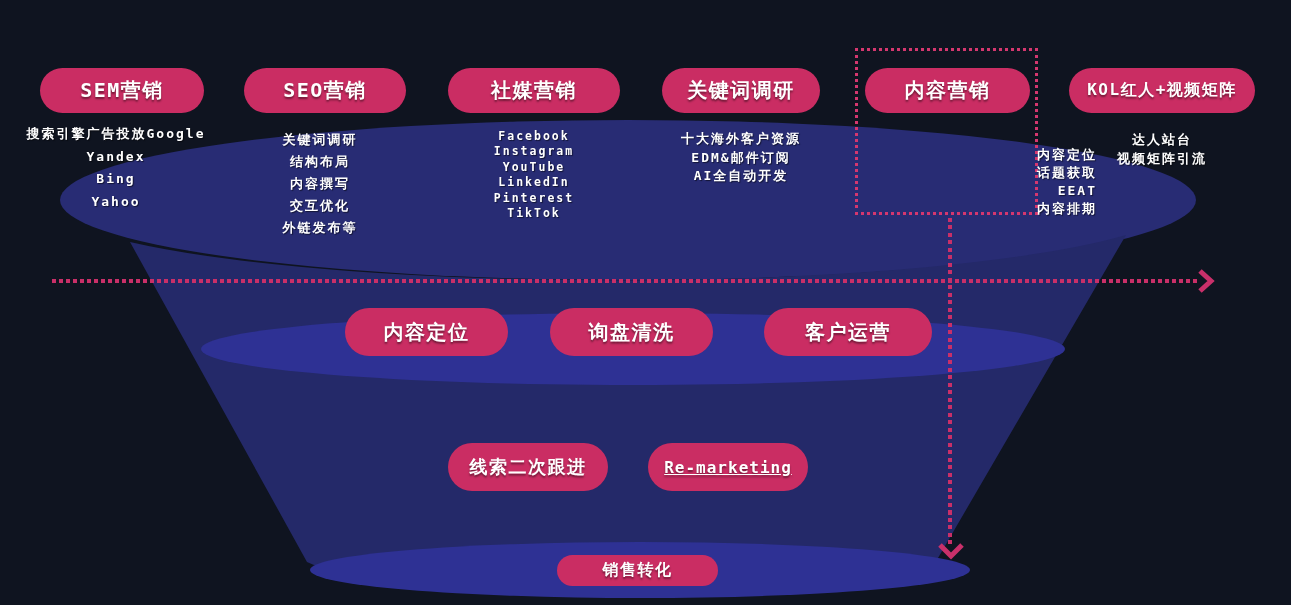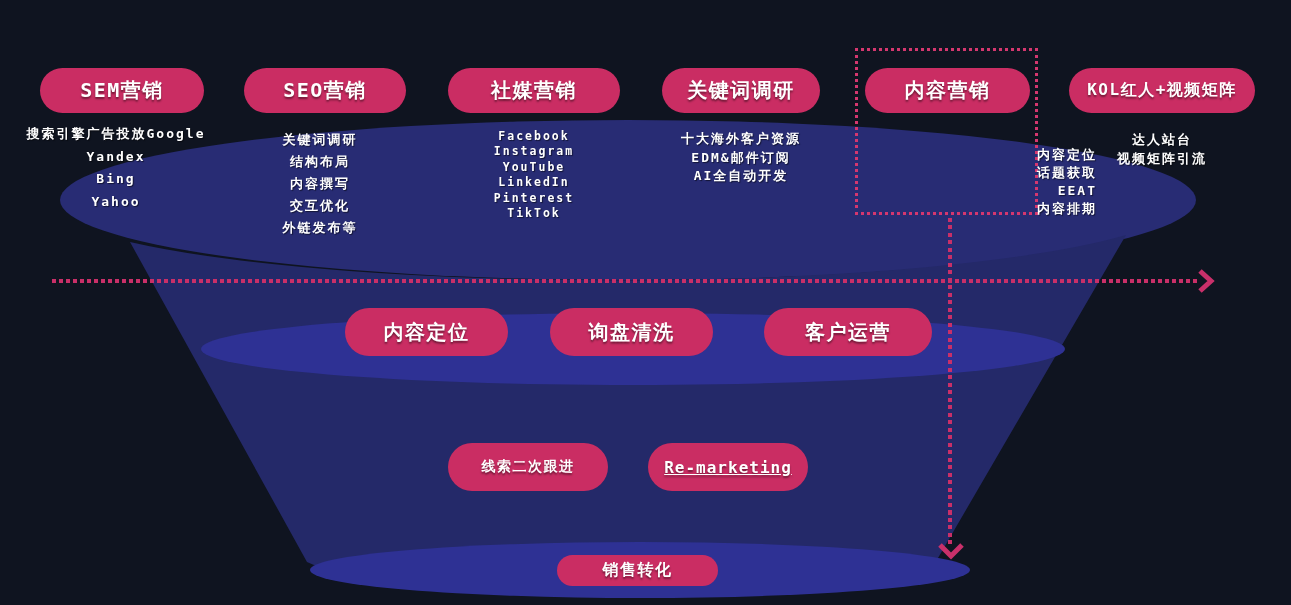--- a/index.html
+++ b/index.html
@@ -106,16 +106,16 @@
 <div class="pill row1" style="left:1069px;width:186px;font-size:16px;">KOL红人+视频矩阵</div>
 <div class="channel-list" style="left:1012px;top:130px;width:300px;line-height:19px;font-size:13px;">
   <div>达人站台</div>
   <div>视频矩阵引流</div>
 </div>
 
 <div class="pill" style="left:345px;top:308px;width:163px;height:48px;font-size:20px;">内容定位</div>
 <div class="pill" style="left:550px;top:308px;width:163px;height:48px;font-size:20px;">询盘清洗</div>
 <div class="pill" style="left:764px;top:308px;width:168px;height:48px;font-size:20px;">客户运营</div>
 
-<div class="pill" style="left:448px;top:443px;width:160px;height:48px;font-size:14px;">线索二次跟进</div>
+<div class="pill" style="left:448px;top:443px;width:160px;height:48px;font-size:18px;">线索二次跟进</div>
 <div class="pill" style="left:648px;top:443px;width:160px;height:48px;font-size:16px;letter-spacing:1px;text-decoration:underline;">Re-marketing</div>
 
 <div class="pill" style="left:557px;top:555px;width:161px;height:31px;font-size:16px;">销售转化</div>
 
 </body></html>

